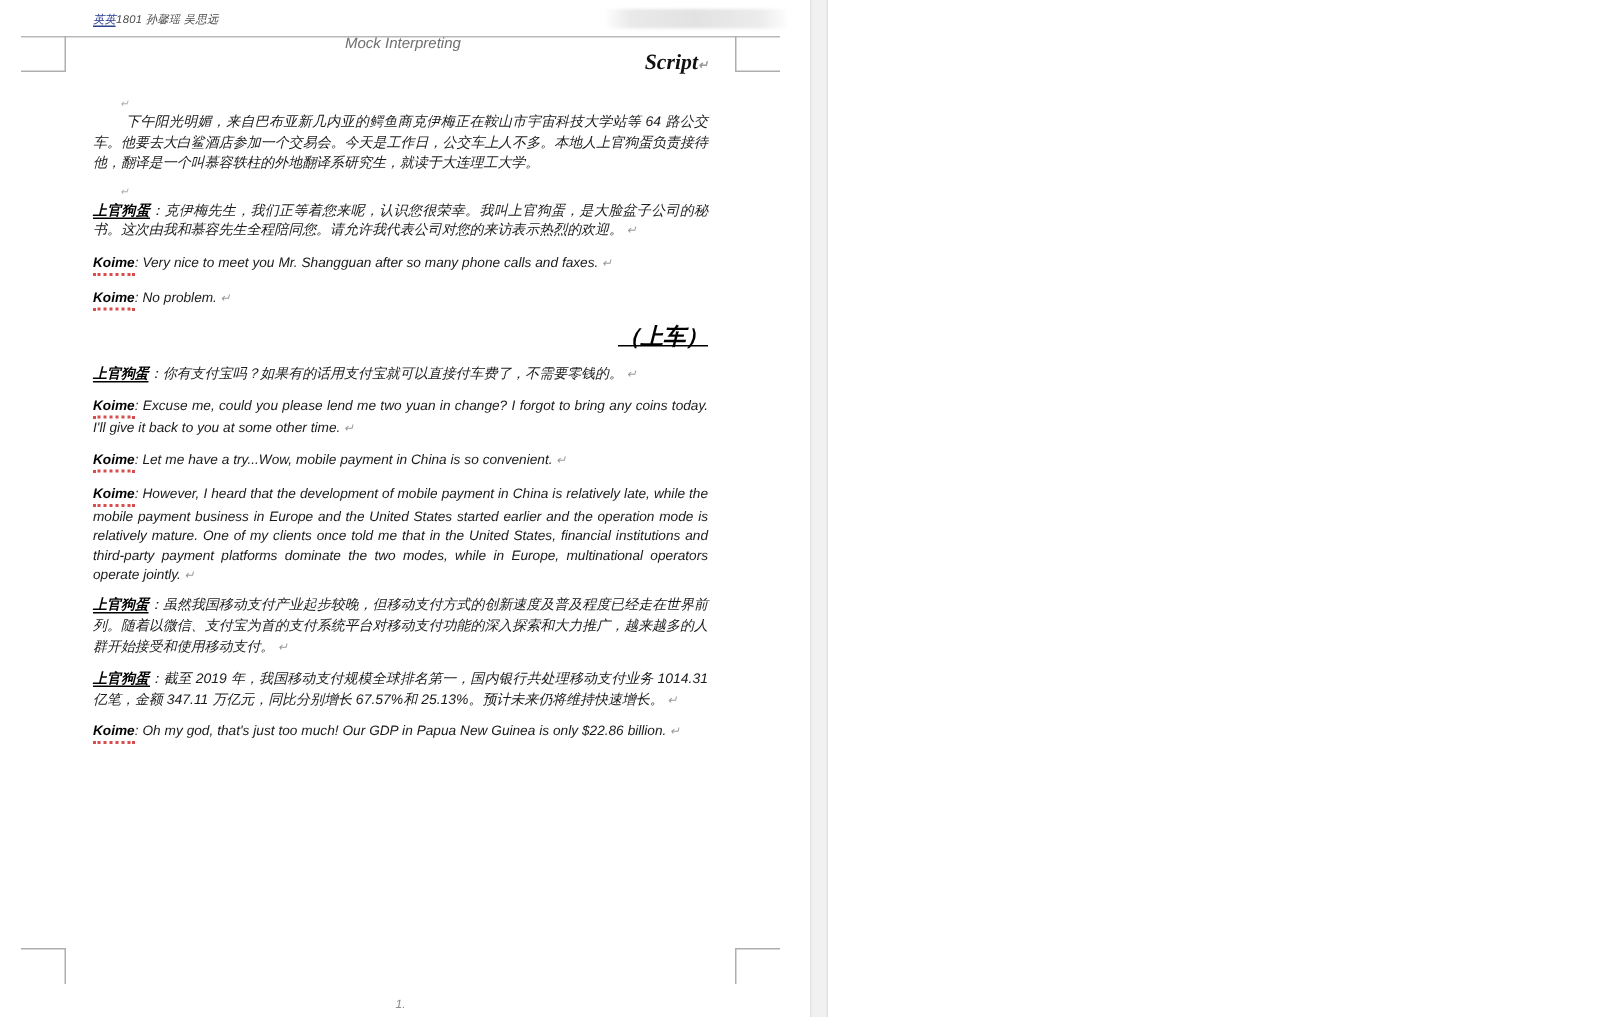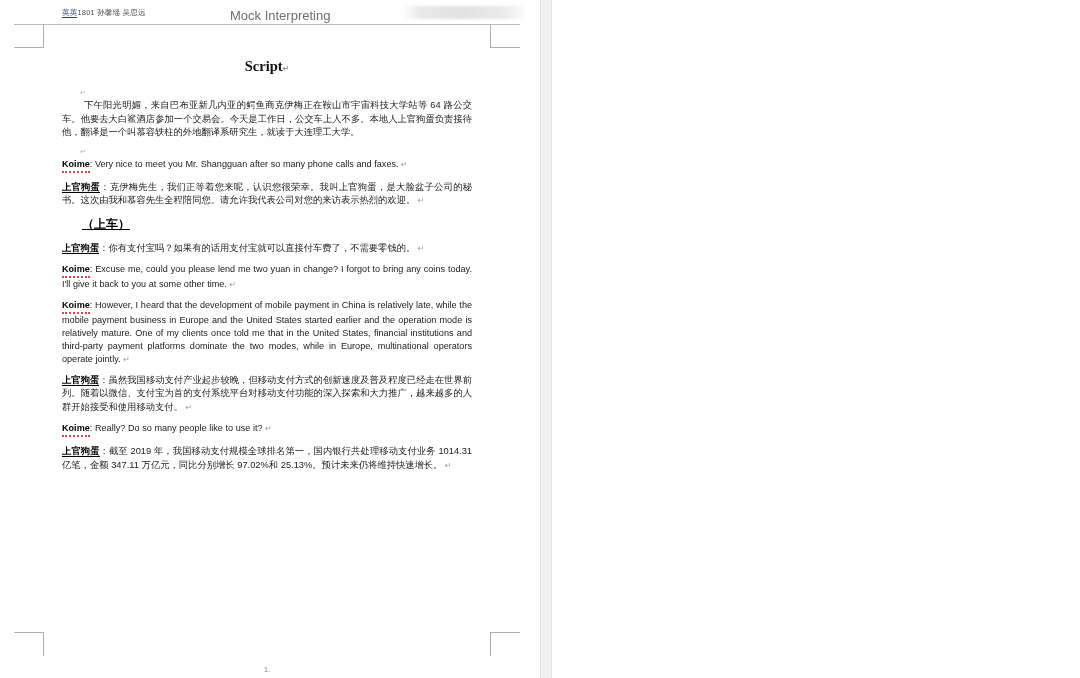--- a/index.html
+++ b/index.html
@@ -35,20 +35,21 @@
     border-left: 1px solid #e3e3e3;
     border-right: 1px solid #e3e3e3;
     z-index: 5;
   }
 
   .sheet {
     position: absolute;
     top: 0;
     width: 410px;
     height: 678px;
+    font-style: italic;
   }
   .page-left  .sheet { left: 62px; }
 
   
   .hdr {
     position: relative;
     height: 26px;
     padding-top: 8px;
     display: flex;
     align-items: flex-start;
@@ -64,22 +65,22 @@
     color: #4a4a4a;
     white-space: nowrap;
     letter-spacing: .2px;
   }
   .hdr-left .u {
     color: #2a3f8f;
     border-bottom: 1px solid #2a3f8f;
   }
   .hdr-mid {
     position: absolute;
-    left: 168px; top: 8px;
-    font-size: 13px;
+    left: 168px; top: 24px;
+    font-size: 10px;
     color: #6f6f6f;
     white-space: nowrap;
   }
   .hdr-redact {
     position: absolute;
     right: -52px; top: 6px;
     width: 120px; height: 13px;
     background: linear-gradient(90deg,#fdfdfd 0%,#e9e9e9 14%,#e2e2e2 50%,#ececec 86%,#fcfcfc 100%);
     filter: blur(1px);
     border-radius: 1px;
@@ -112,26 +113,26 @@
   .mark.br .v { right: 29px; top: 0; }
 
   
   .body {
     position: absolute;
     left: 0; right: 0;
     top: 30px;
     bottom: 26px;
   }
   .doc-title {
-    text-align: center;
+    text-align: right;
     font-family: "Liberation Serif", serif;
     font-weight: bold;
     font-size: 14.5px;
     color: #111;
-    margin-top: 28px;
+    margin-top: 4px;
     margin-bottom: 14px;
   }
 
   .sec-label {
     font-family: "Liberation Serif", serif;
     font-weight: bold;
     font-size: 10px;
     color: #111;
     margin-bottom: 6px;
   }
@@ -157,24 +158,25 @@
   }
   .spk-en {
     font-weight: bold;
     color: #000;
     position: relative;
     display: inline-block;
     border-bottom: 2px dotted #d94c4c;
     padding-bottom: 0px;
   }
   .stage {
-    font-size: 12px;
+    font-size: 15px;
     font-weight: bold;
     color: #000;
     margin: 2px 0 9px 20px;
+    text-align: right;
   }
   .stage u { text-decoration: underline; }
 
   .pilcrow { color: #9a9a9a; font-size: 8px; }
 
   .pagenum {
     position: absolute;
     left: 0; right: 0;
     bottom: 4px;
     text-align: center;
@@ -220,29 +222,31 @@
           <i class="h"></i>
           <i class="v"></i>
         </div>
 
       <div class="body">
         <div class="doc-title"><span>Script</span><span class="pilcrow">↵</span></div>
         <div class="tiny-mark">↵</div>
         <p class="para zh indent"><span>下午阳光明媚，来自巴布亚新几内亚的鳄鱼商克伊梅正在鞍山市宇宙科技大学站等 64 路公交车。他要去大白鲨酒店参加一个交易会。今天是工作日，公交车上人不多。本地人上官狗蛋负责接待他，翻译是一个叫慕容轶柱的外地翻译系研究生，就读于大连理工大学。</span></p>
         <div class="tiny-mark">↵</div>
         <div id="p1-lines">
+            <p class="para zh"><span class="spk-zh">上官狗蛋</span><span>：</span><span>克伊梅先生，我们正等着您来呢，认识您很荣幸。我叫上官狗蛋，是大脸盆子公司的秘书。这次由我和慕容先生全程陪同您。请允许我代表公司对您的来访表示热烈的欢迎。</span><span class="pilcrow"> ↵</span></p>
             <p class="para"><span class="spk-en">Koime</span><span>: </span><span>Very nice to meet you Mr. Shangguan after so many phone calls and faxes.</span><span class="pilcrow"> ↵</span></p>
-            <p class="para zh"><span class="spk-zh">上官狗蛋</span><span>：</span><span>克伊梅先生，我们正等着您来呢，认识您很荣幸。我叫上官狗蛋，是大脸盆子公司的秘书。这次由我和慕容先生全程陪同您。请允许我代表公司对您的来访表示热烈的欢迎。</span><span class="pilcrow"> ↵</span></p>
+            <p class="para"><span class="spk-en">Koime</span><span>: </span><span>No problem.</span><span class="pilcrow"> ↵</span></p>
             <div class="stage"><u>（上车）</u></div>
             <p class="para zh"><span class="spk-zh">上官狗蛋</span><span>：</span><span>你有支付宝吗？如果有的话用支付宝就可以直接付车费了，不需要零钱的。</span><span class="pilcrow"> ↵</span></p>
             <p class="para"><span class="spk-en">Koime</span><span>: </span><span>Excuse me, could you please lend me two yuan in change? I forgot to bring any coins today. I'll give it back to you at some other time.</span><span class="pilcrow"> ↵</span></p>
+            <p class="para"><span class="spk-en">Koime</span><span>: </span><span>Let me have a try...Wow, mobile payment in China is so convenient.</span><span class="pilcrow"> ↵</span></p>
             <p class="para"><span class="spk-en">Koime</span><span>: </span><span>However, I heard that the development of mobile payment in China is relatively late, while the mobile payment business in Europe and the United States started earlier and the operation mode is relatively mature. One of my clients once told me that in the United States, financial institutions and third-party payment platforms dominate the two modes, while in Europe, multinational operators operate jointly.</span><span class="pilcrow"> ↵</span></p>
             <p class="para zh"><span class="spk-zh">上官狗蛋</span><span>：</span><span>虽然我国移动支付产业起步较晚，但移动支付方式的创新速度及普及程度已经走在世界前列。随着以微信、支付宝为首的支付系统平台对移动支付功能的深入探索和大力推广，越来越多的人群开始接受和使用移动支付。</span><span class="pilcrow"> ↵</span></p>
-            <p class="para"><span class="spk-en">Koime</span><span>: </span><span>Really? Do so many people like to use it?</span><span class="pilcrow"> ↵</span></p>
-            <p class="para zh"><span class="spk-zh">上官狗蛋</span><span>：</span><span>截至 2019 年，我国移动支付规模全球排名第一，国内银行共处理移动支付业务 1014.31 亿笔，金额 347.11 万亿元，同比分别增长 97.02%和 25.13%。预计未来仍将维持快速增长。</span><span class="pilcrow"> ↵</span></p>
+            <p class="para zh"><span class="spk-zh">上官狗蛋</span><span>：</span><span>截至 2019 年，我国移动支付规模全球排名第一，国内银行共处理移动支付业务 1014.31 亿笔，金额 347.11 万亿元，同比分别增长 67.57%和 25.13%。预计未来仍将维持快速增长。</span><span class="pilcrow"> ↵</span></p>
+            <p class="para"><span class="spk-en">Koime</span><span>: </span><span>Oh my god, that's just too much! Our GDP in Papua New Guinea is only $22.86 billion.</span><span class="pilcrow"> ↵</span></p>
           </div>
       </div>
 
       <div class="pagenum">1.</div>
     </div>
   </div>
 
   <div class="gutter"></div>
 
   <div class="page page-right">

